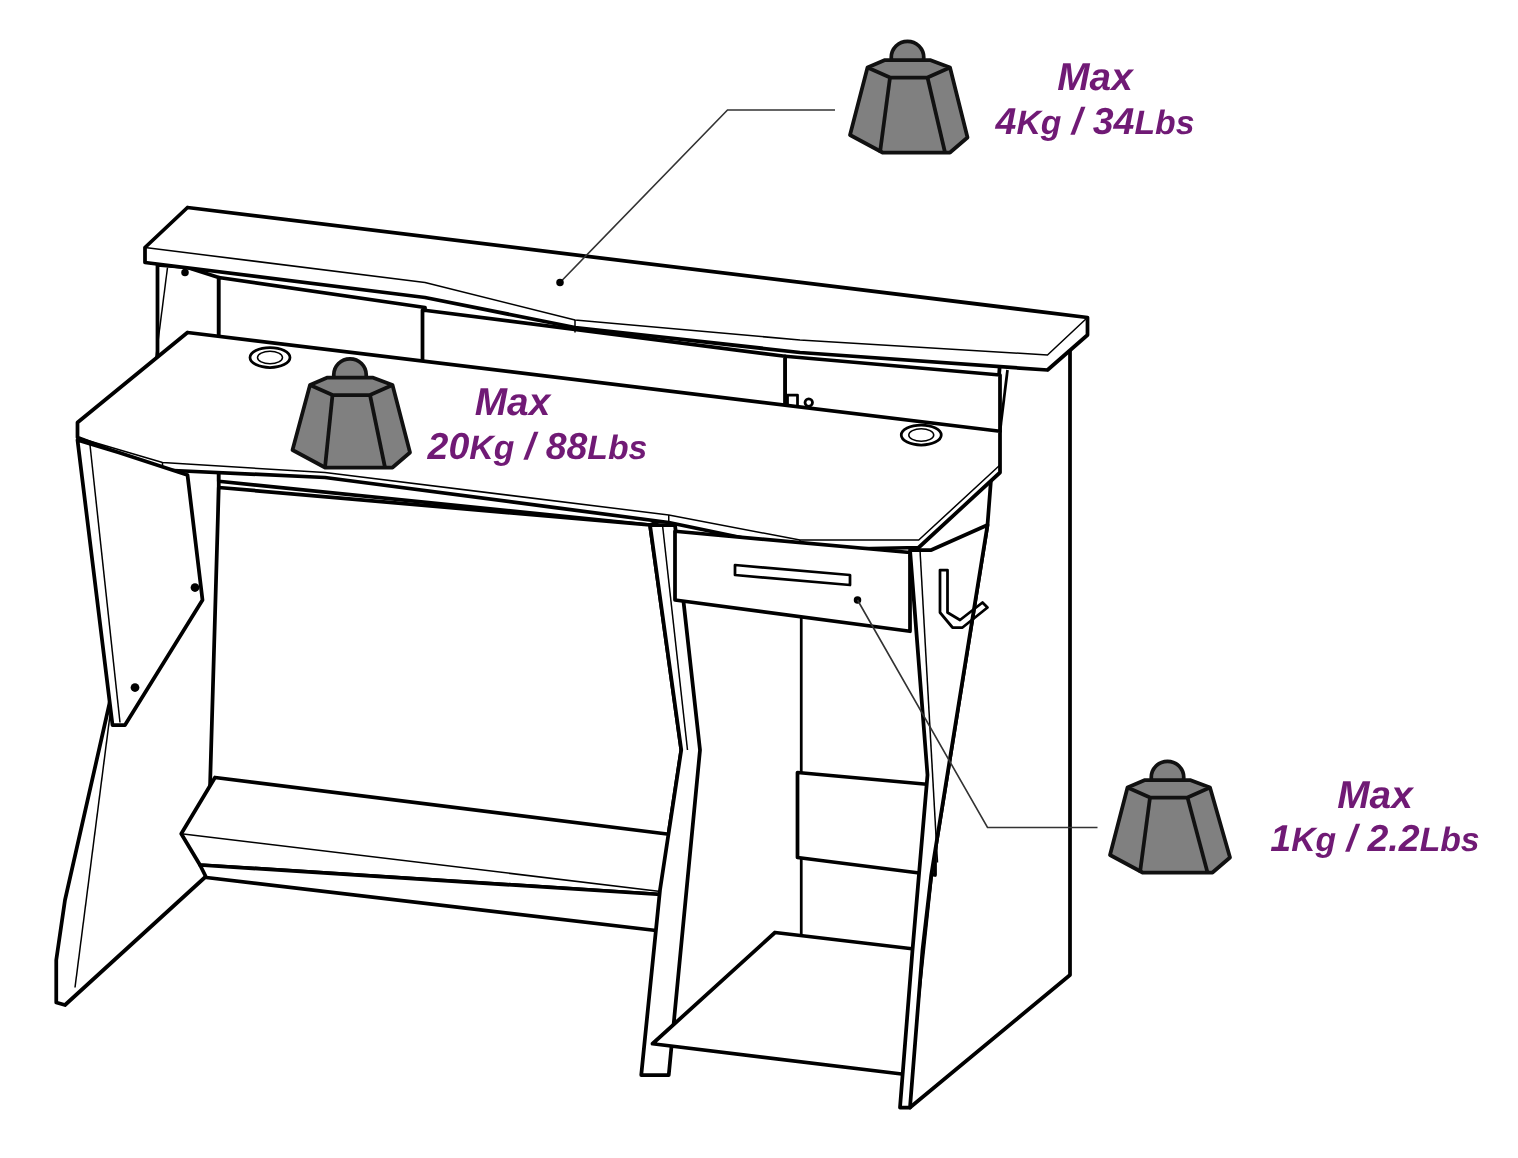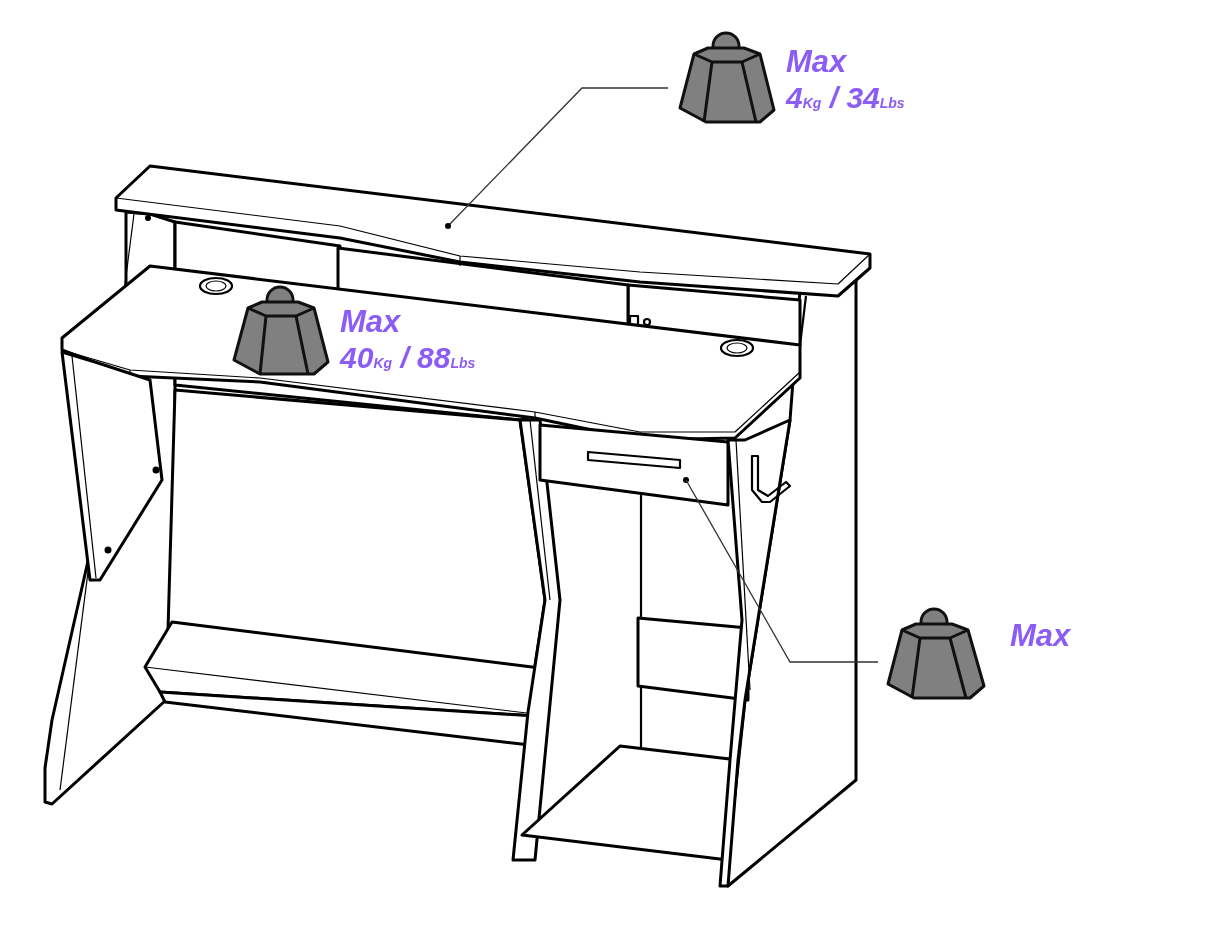--- a/index.html
+++ b/index.html
@@ -3,24 +3,24 @@
   <meta charset="utf-8">
   <style>
     html, body { margin: 0; padding: 0; background: #ffffff; }
     body { width: 1214px; height: 926px; overflow: hidden; position: relative; font-family: "Liberation Sans", sans-serif; }
     #stage { position: absolute; left: 0; top: 0; width: 1214px; height: 926px; }
     .ln { fill: #ffffff; stroke: #000; stroke-width: 3; stroke-linejoin: round; stroke-linecap: round; }
     .ln-thin { fill: none; stroke: #000; stroke-width: 1.2; stroke-linejoin: round; }
     .ln-mid { fill: none; stroke: #000; stroke-width: 2.2; stroke-linejoin: round; }
     .leader { fill: none; stroke: #333; stroke-width: 1.3; }
     .weight-body { fill: #808080; stroke: #111; stroke-width: 3; stroke-linejoin: round; }
-    .label { position: absolute; font-family: "Liberation Sans", sans-serif; font-weight: bold; font-style: italic; color: #8b5cf6; line-height: 1; white-space: nowrap; }
+    .label { position: absolute; font-family: "Liberation Sans", sans-serif; font-weight: bold; font-style: italic; color: #701a75; text-align: center; line-height: 1; white-space: nowrap; }
     .label .max { font-size: 31px; display: block; }
     .label .val { font-size: 30px; display: block; margin-top: 6px; }
-    .label .unit { font-size: 14px; }
+    .label .unit { font-size: 27px; }
   </style>
 </head>
 <body>
 
 <svg id="stage" viewBox="0 0 1214 926" xmlns="http://www.w3.org/2000/svg">
 
   <g>
     <polygon class="ln" points="800,290 856,278 856,780 728,886 728,860 745,700 790,420"></polygon>
   </g>
 
@@ -142,21 +142,26 @@
   <span class="val">
     <span>4</span><span class="unit">Kg</span>
     <span>/</span>
     <span>34</span><span class="unit">Lbs</span>
   </span>
 </div>
 
 <div class="label" style="left:340px; top:306px; width:180px;">
   <span class="max" style="padding-right:40px;">Max</span>
   <span class="val">
-    <span>40</span><span class="unit">Kg</span>
+    <span>20</span><span class="unit">Kg</span>
     <span>/</span>
     <span>88</span><span class="unit">Lbs</span>
   </span>
 </div>
 
 <div class="label" style="left:1010px; top:620px; width:180px;">
   <span class="max">Max</span>
+  <span class="val">
+    <span>1</span><span class="unit">Kg</span>
+    <span>/</span>
+    <span>2.2</span><span class="unit">Lbs</span>
+  </span>
 </div>
 
 </body></html>

